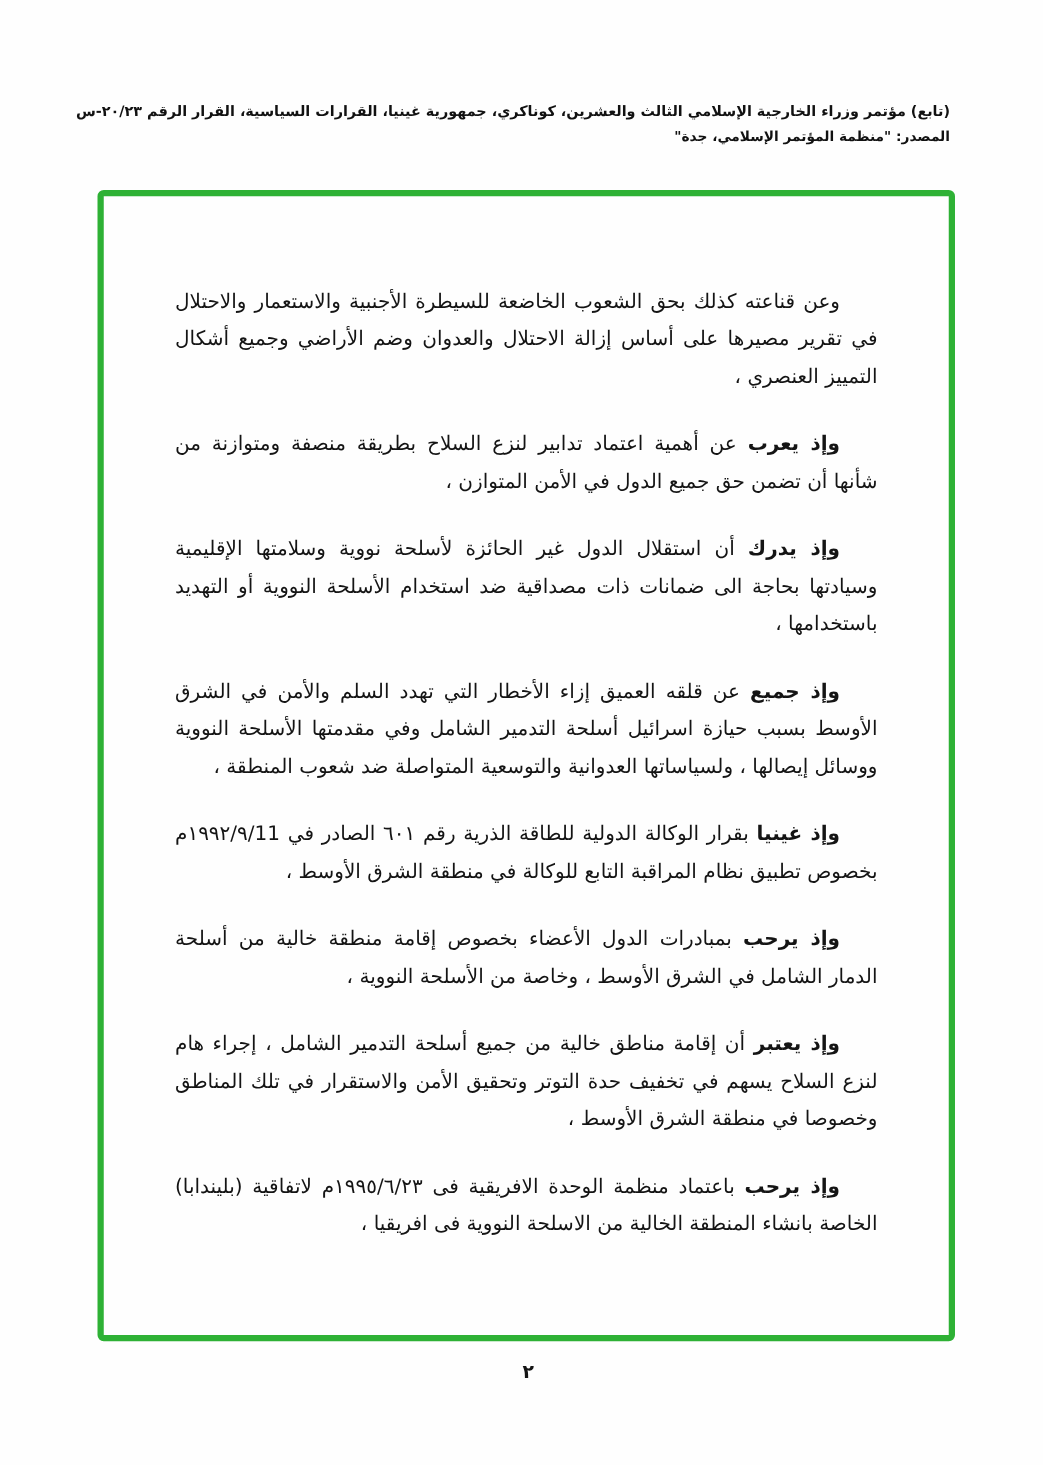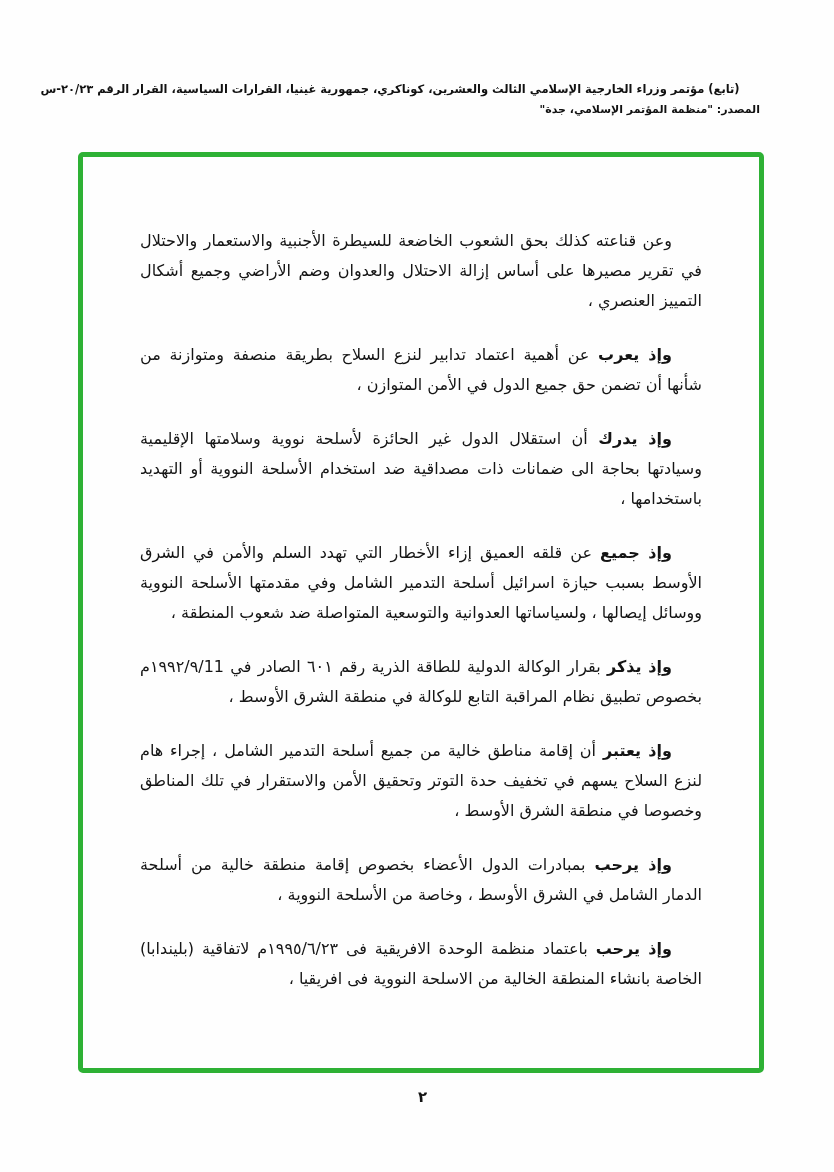--- a/index.html
+++ b/index.html
@@ -20,21 +20,20 @@
     position: absolute;
     top: 82px; right: 74px; left: 20px;
     direction: rtl;
     text-align: right;
   }
   .header-line1 {
     font-size: 11.5px;
     font-weight: bold;
     white-space: nowrap;
     color: #111111;
-    text-align: center;
   }
   .header-line2 {
     margin-top: 7px;
     font-size: 11px;
     font-weight: bold;
     color: #111111;
   }
   .green-box {
     position: absolute;
     left: 78px; top: 152px;
@@ -92,30 +91,30 @@
     </p>
     <p class="para">
       <span class="lead">وإذ يدرك</span>
       <span class="ptext">أن استقلال الدول غير الحائزة لأسلحة نووية وسلامتها الإقليمية وسيادتها بحاجة الى ضمانات ذات مصداقية ضد استخدام الأسلحة النووية أو التهديد باستخدامها ،</span>
     </p>
     <p class="para">
       <span class="lead">وإذ جميع</span>
       <span class="ptext">عن قلقه العميق إزاء الأخطار التي تهدد السلم والأمن في الشرق الأوسط بسبب حيازة اسرائيل أسلحة التدمير الشامل وفي مقدمتها الأسلحة النووية ووسائل إيصالها ، ولسياساتها العدوانية والتوسعية المتواصلة ضد شعوب المنطقة ،</span>
     </p>
     <p class="para">
-      <span class="lead">وإذ يذكر</span>
+      <span class="lead">وإذ غينيا</span>
       <span class="ptext">بقرار الوكالة الدولية للطاقة الذرية رقم ٦٠١ الصادر في ١٩٩٢/٩/11م بخصوص تطبيق نظام المراقبة التابع للوكالة في منطقة الشرق الأوسط ،</span>
+    </p>
+    <p class="para">
+      <span class="lead">وإذ يرحب</span>
+      <span class="ptext">بمبادرات الدول الأعضاء بخصوص إقامة منطقة خالية من أسلحة الدمار الشامل في الشرق الأوسط ، وخاصة من الأسلحة النووية ،</span>
     </p>
     <p class="para">
       <span class="lead">وإذ يعتبر</span>
       <span class="ptext">أن إقامة مناطق خالية من جميع أسلحة التدمير الشامل ، إجراء هام لنزع السلاح يسهم في تخفيف حدة التوتر وتحقيق الأمن والاستقرار في تلك المناطق وخصوصا في منطقة الشرق الأوسط ،</span>
-    </p>
-    <p class="para">
-      <span class="lead">وإذ يرحب</span>
-      <span class="ptext">بمبادرات الدول الأعضاء بخصوص إقامة منطقة خالية من أسلحة الدمار الشامل في الشرق الأوسط ، وخاصة من الأسلحة النووية ،</span>
     </p>
     <p class="para">
       <span class="lead">وإذ يرحب</span>
       <span class="ptext">باعتماد منظمة الوحدة الافريقية فى ١٩٩٥/٦/٢٣م لاتفاقية (بليندابا) الخاصة بانشاء المنطقة الخالية من الاسلحة النووية فى افريقيا ،</span>
     </p>
   </div>
 
   <div class="page-number">٢</div>
 
 </div>

